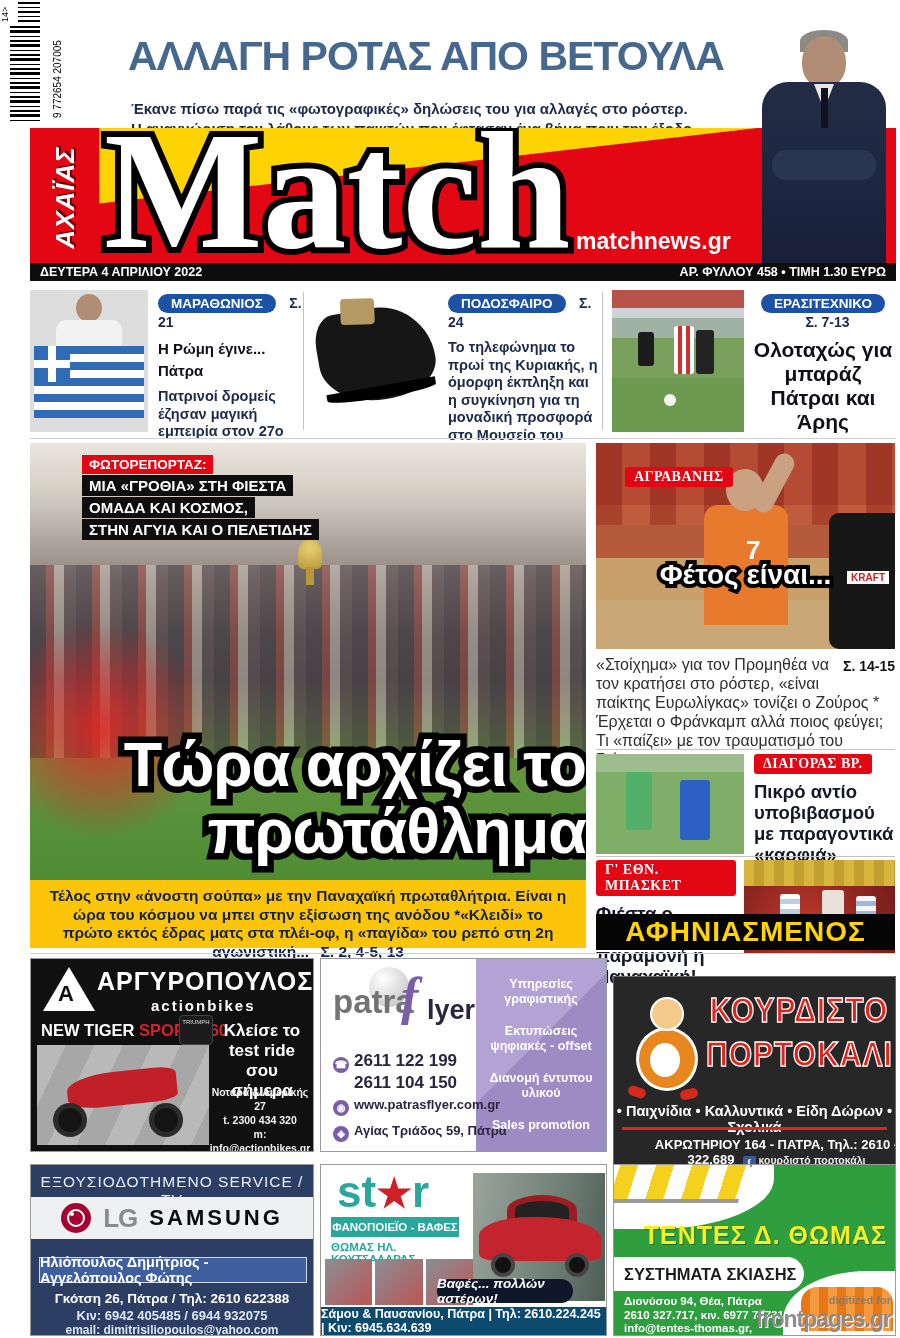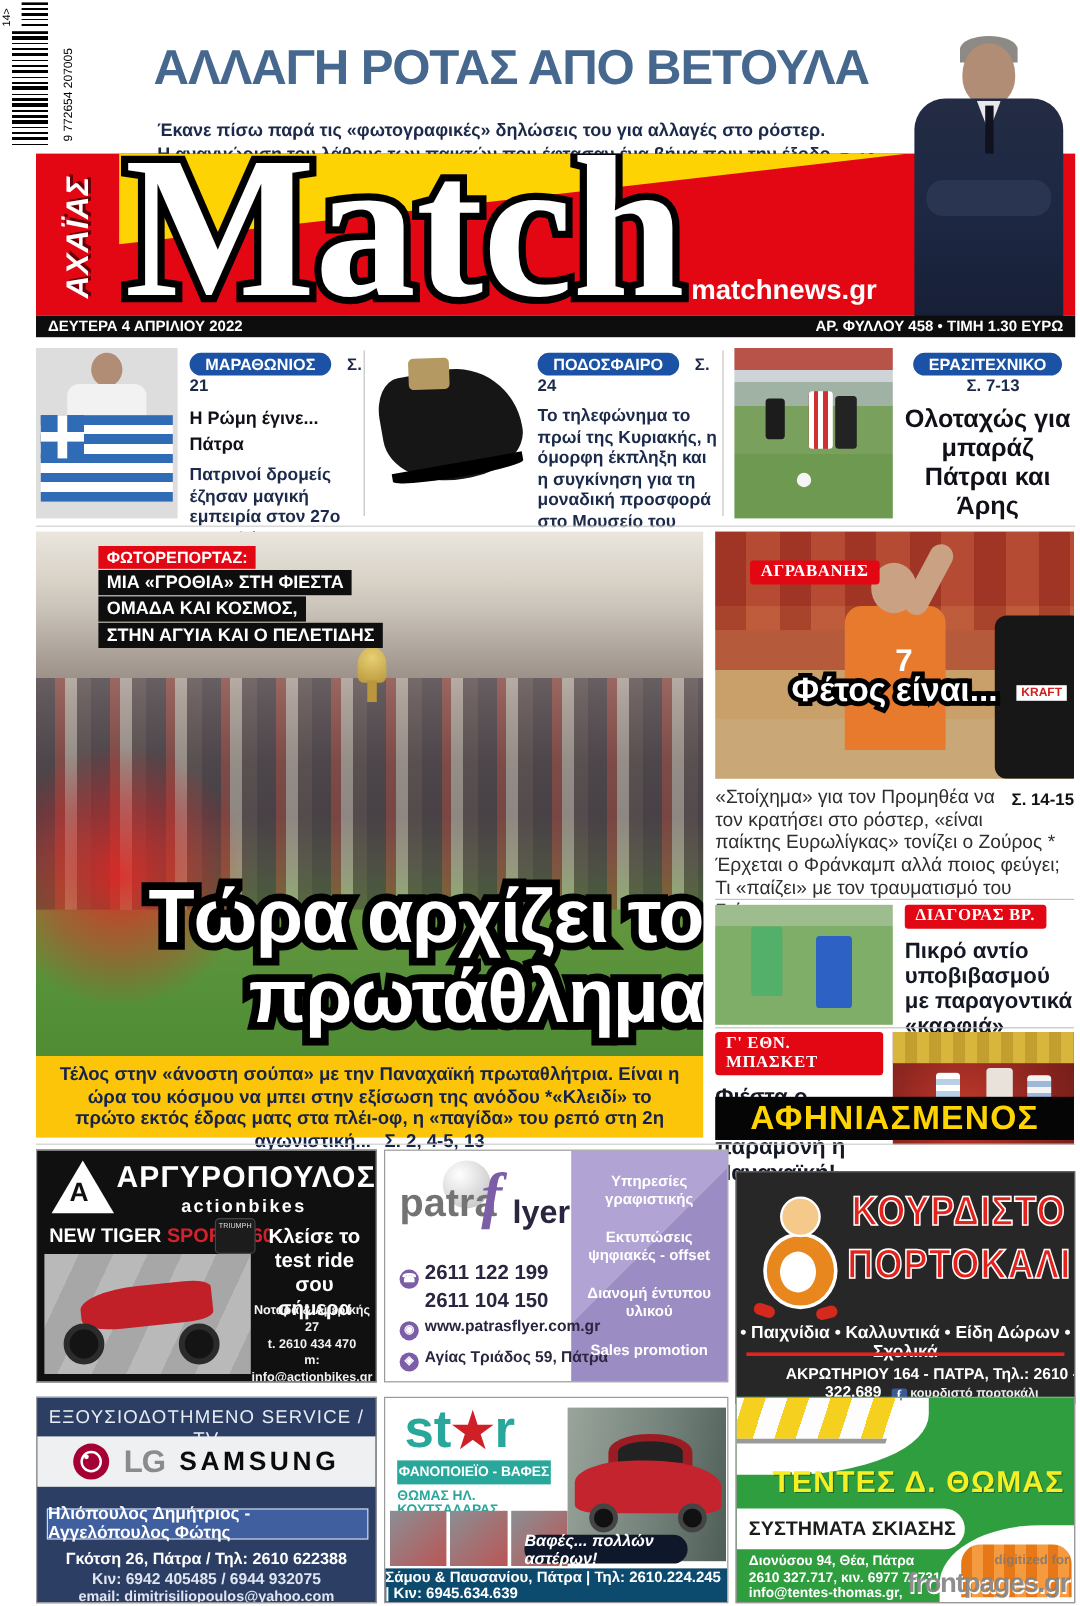--- a/index.html
+++ b/index.html
@@ -410,21 +410,21 @@
     </div>
     <div class="ab-triumph">TRIUMPH</div>
     <div class="ab-photo">
       <div class="bodyp"></div>
       <div class="w1"></div>
       <div class="w2"></div>
     </div>
     <div class="ab-cta">Κλείσε το test ride σου σήμερα</div>
     <div class="ab-info">
       <div>Νοταρά &amp; Αμερικής 27</div>
-      <div>t. 2610 434 470</div>
+      <div>t. 2300 434 320</div>
       <div>m: info@actionbikes.gr</div>
 
     </div>
   </div>
 
   <div class="abs ad ad-pf">
     <div class="pf-right"></div>
     <div class="pf-ball"></div>
     <div class="pf-logo1">patra</div>
     <div class="pf-f">f</div>

